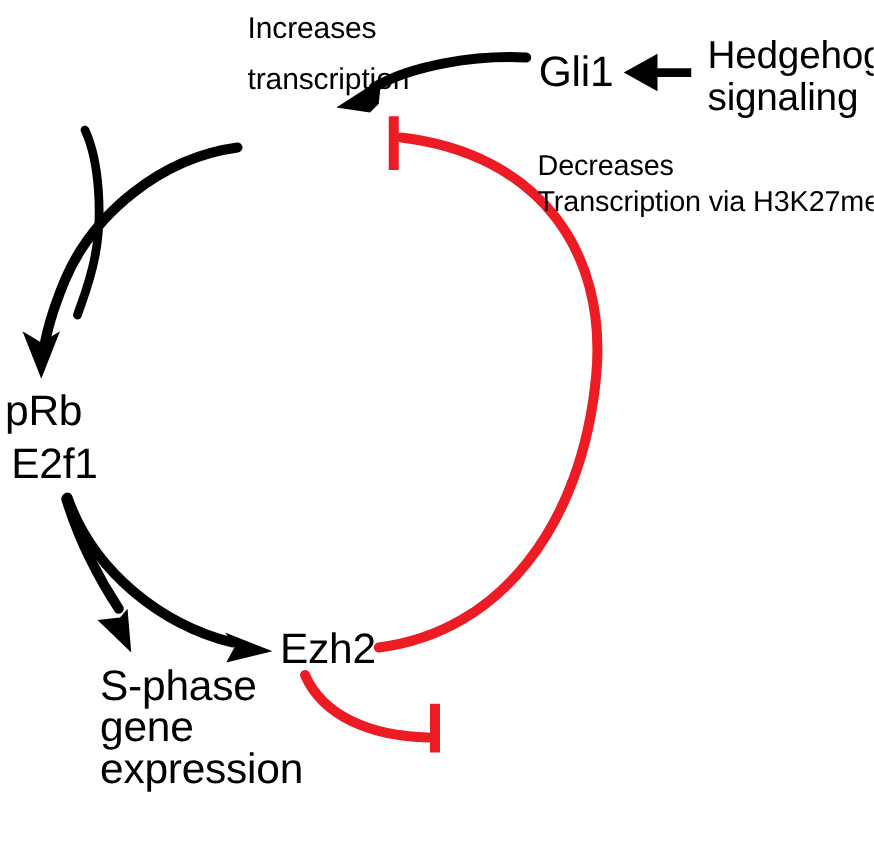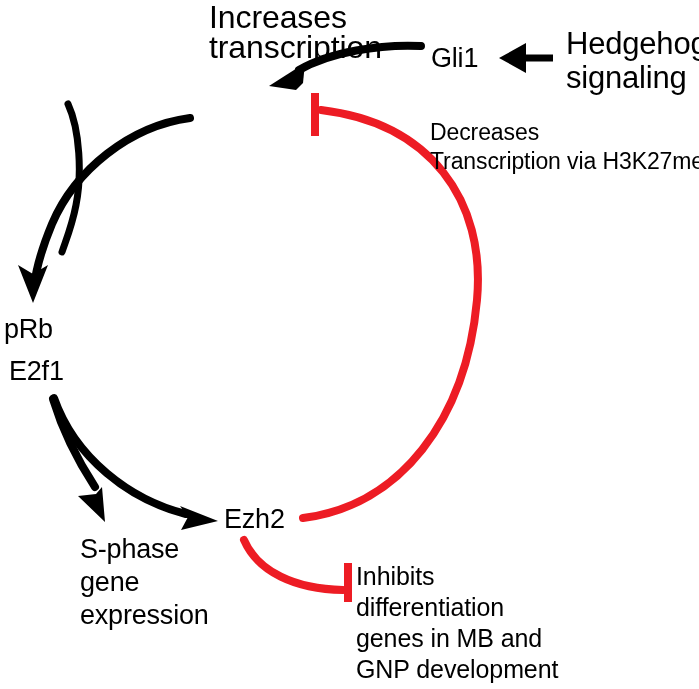--- a/index.html
+++ b/index.html
@@ -22,40 +22,40 @@
     position: absolute;
     left: 0;
     top: 0;
     width: 699px;
     height: 689px;
   }
   .node-label {
     position: absolute;
     color: #000000;
     font-family: "Liberation Sans", sans-serif;
-    font-size: 27px;
+    font-size: 34px;
     line-height: 33px;
     white-space: pre;
     letter-spacing: -0.2px;
   }
   .node-label.bold {
     font-weight: bold;
   }
   .annot-label {
     position: absolute;
     color: #000000;
     font-family: "Liberation Sans", sans-serif;
     font-size: 24px;
     line-height: 30px;
     white-space: pre;
     letter-spacing: -0.1px;
   }
 
   
-  #label-increases-transcription { left: 209px; top: 2px;  font-size: 32px; line-height: 30px; }
+  #label-increases-transcription { left: 198px; top: 2px;  font-size: 24px; line-height: 41px; }
   #label-gli1                    { left: 431px; top: 42px; }
   #label-hedgehog                { left: 566px; top: 27px; font-size: 31px; line-height: 34px; }
   #label-cdk46                   { left: 13px;  top: 70px; }
   #label-cyclind1                { left: 199px; top: 95px; }
   #label-decreases               { left: 430px; top: 118px; font-size: 23px; line-height: 29px; }
   #label-prb                     { left: 4px;   top: 313px; }
   #label-e2f1                    { left: 9px;   top: 355px; }
   #label-ezh2                    { left: 224px; top: 503px; }
   #label-sphase                  { left: 80px;  top: 533px; }
   #label-inhibits                { left: 356px; top: 561px; font-size: 25px; line-height: 31px; }
@@ -124,18 +124,14 @@
   <div class="node-label" id="label-prb">pRb</div>
 
   <div class="node-label" id="label-e2f1">E2f1</div>
 
   <div class="node-label" id="label-ezh2">Ezh2</div>
 
   <div class="node-label" id="label-sphase">S-phase
 gene
 expression</div>
 
-  <div class="annot-label" id="label-inhibits">Inhibits
-differentiation
-genes in MB and
-GNP development</div>
 
 </div>
 
 </body></html>

